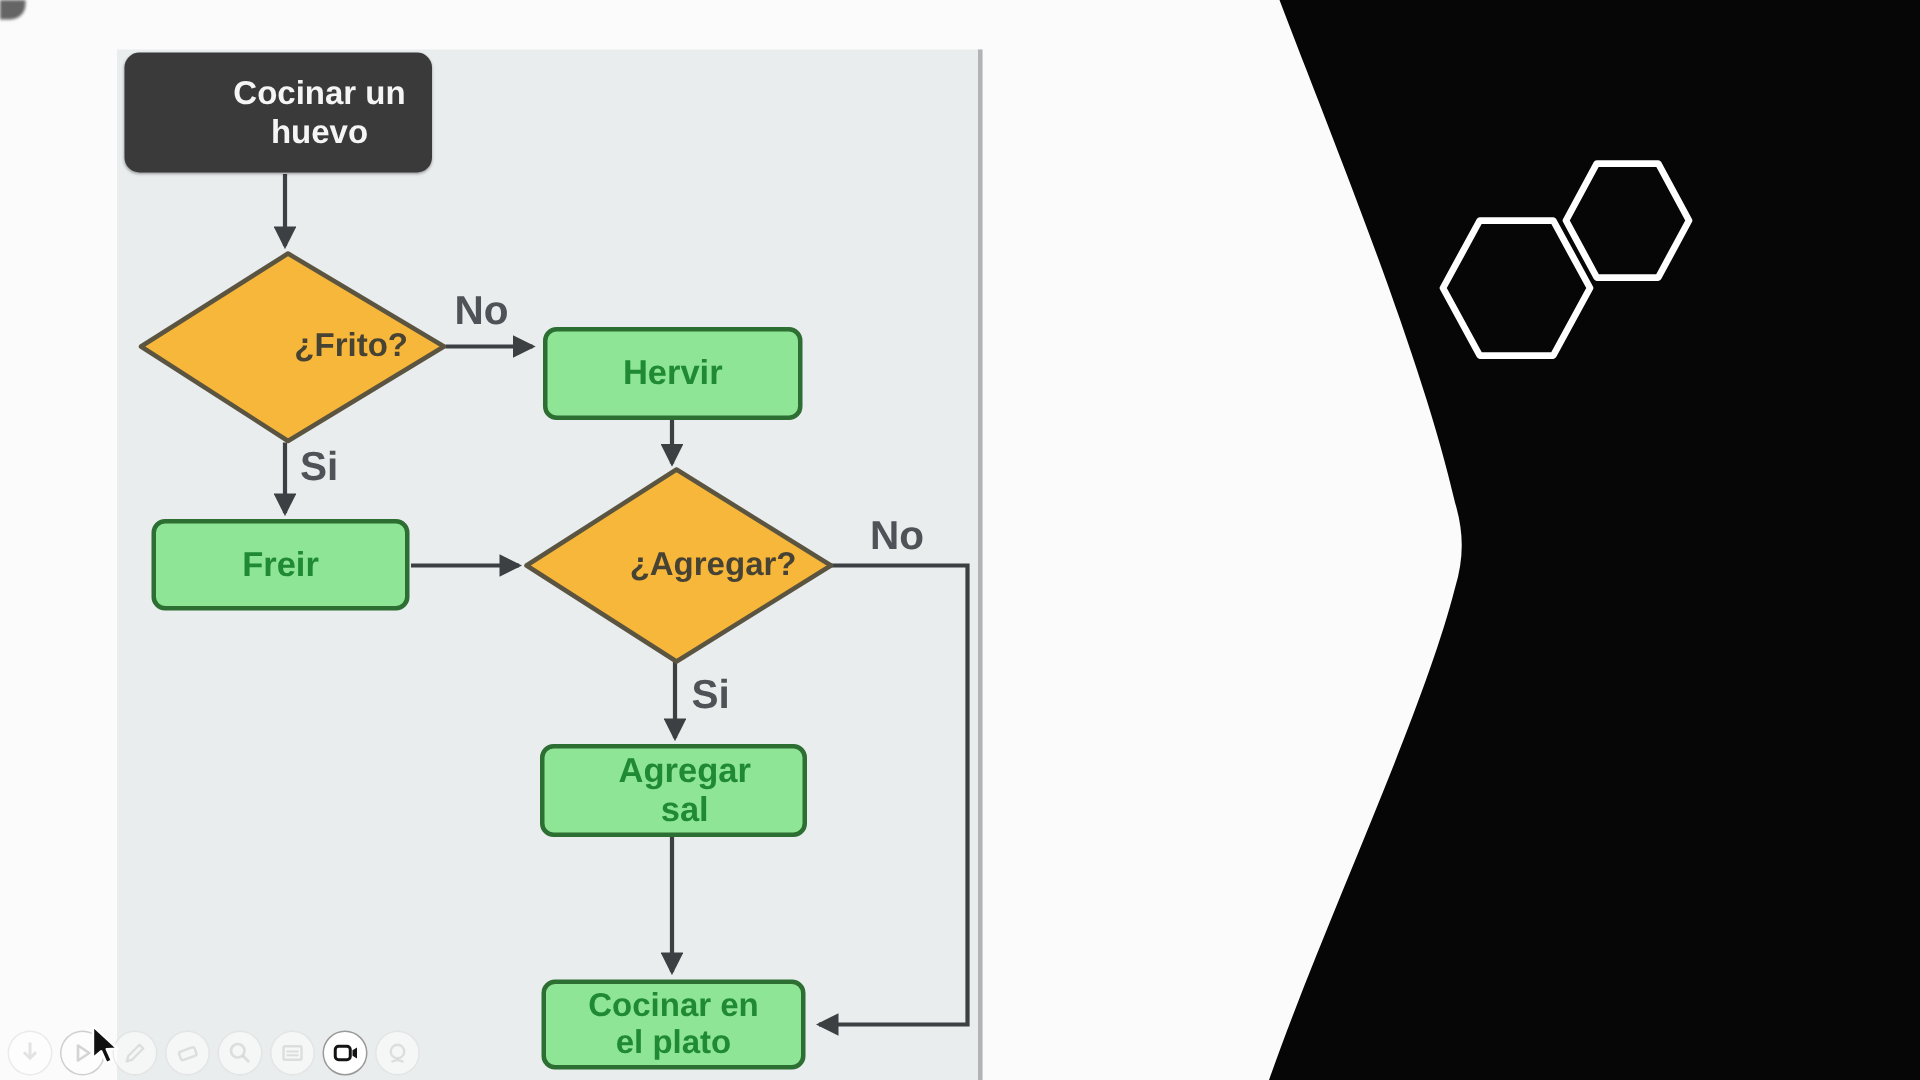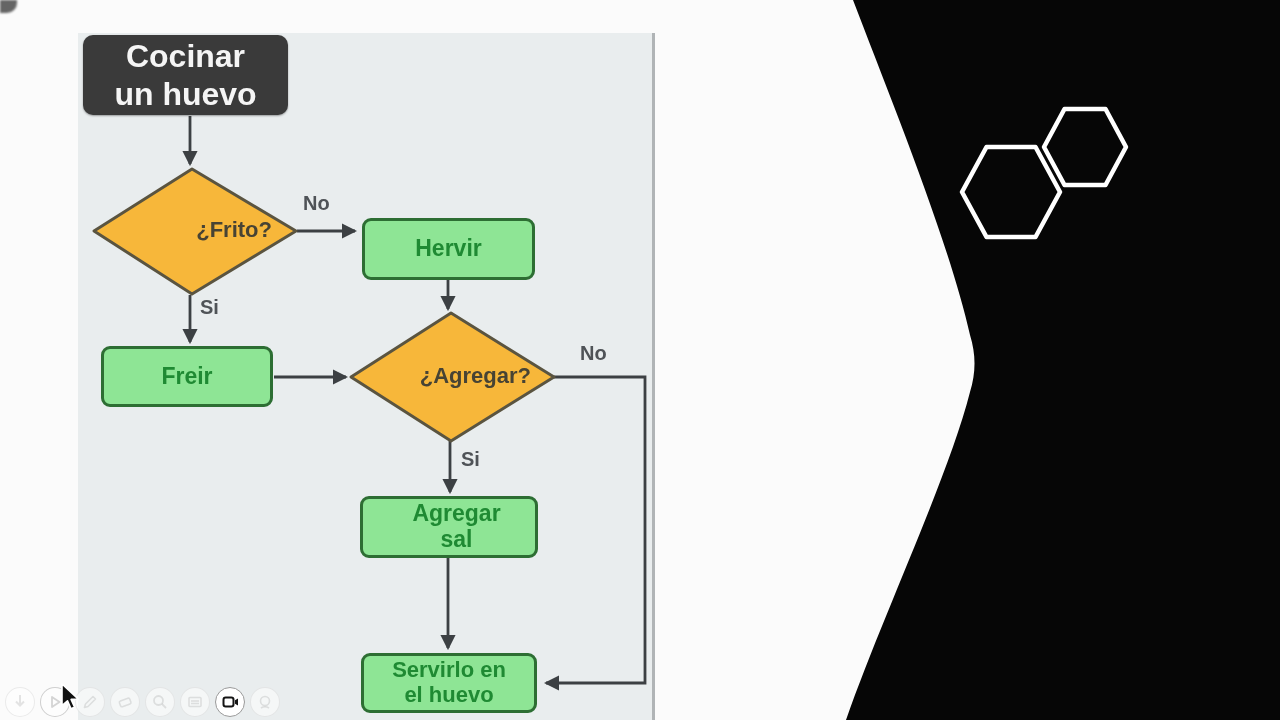--- a/index.html
+++ b/index.html
@@ -20,41 +20,42 @@
   .arrhead{fill:var(--connector,#3c4043);}
   .diamond{fill:var(--decision_fill,#f7b73a);stroke:var(--decision_border,#5a5440);stroke-width:3;stroke-linejoin:round;}
   .blackshape{fill:var(--overlay_black,#060606);}
   .hex{fill:none;stroke:var(--hexagon_stroke,#ffffff);stroke-width:4.5;stroke-linejoin:round;}
   
   .node{position:absolute;z-index:2;display:flex;align-items:center;justify-content:center;
         text-align:center;box-sizing:border-box;}
   .title-node{
     left:83px;top:35px;width:205px;height:80px;
     background:var(--title_bg,#3a3a3a);color:var(--title_text,#f5f5f5);
-    border-radius:10px;font-size:32px;font-weight:bold;line-height:1.2;
+    border-radius:10px;font-size:22px;font-weight:bold;line-height:1.2;
     box-shadow:0 1px 2px rgba(0,0,0,.35);
+    justify-content:flex-end;
   }
   .title-node span{display:block;width:150px;}
   .process{
     background:var(--process_fill,#8ee595);
     border:3px solid var(--process_border,#2d6e33);
     border-radius:9px;color:var(--process_text,#1f8a33);
     font-size:23px;font-weight:bold;line-height:1.12;
   }
   .p-hervir{left:362px;top:198px;width:173px;height:62px;margin-top:20px;}
   .p-freir{left:101px;top:346px;width:172px;height:61px;}
   .p-agregar{left:360px;top:496px;width:178px;height:62px;padding-left:15px;}
   .p-agregar span{display:block;width:100px;}
   .p-servir{left:361px;top:653px;width:176px;height:60px;font-size:22px;}
   .p-servir span{display:block;width:132px;}
   .dlabel{position:absolute;z-index:2;color:var(--decision_text,#474334);
           font-size:22px;font-weight:bold;text-align:right;}
   .d-frito{left:112px;top:217px;width:160px;}
   .d-salado{left:371px;top:363px;width:160px;}
-  .elabel{position:absolute;z-index:2;color:#4f5357;font-size:20px;font-weight:600;}
+  .elabel{position:absolute;z-index:2;color:#4f5357;font-size:27px;font-weight:600;}
   .e-no1{left:303px;top:192px;}
   .e-si1{left:200px;top:296px;}
   .e-no2{left:580px;top:342px;}
   .e-si2{left:461px;top:448px;}
   
   .corner-smudge{position:absolute;left:0;top:0;width:17px;height:13px;z-index:2;
     background:#333;opacity:.75;border-bottom-right-radius:10px;filter:blur(1px);}
   
   .toolbar{position:absolute;left:5px;top:687px;z-index:4;display:flex;gap:5px;}
   .tool{width:30px;height:30px;border-radius:50%;box-sizing:border-box;
@@ -107,21 +108,21 @@
 <div class="node process p-hervir">
   <span>Hervir</span>
 </div>
 <div class="node process p-freir">
   <span>Freir</span>
 </div>
 <div class="node process p-agregar">
   <span>Agregar sal</span>
 </div>
 <div class="node process p-servir">
-  <span>Servirlo en el huevo</span>
+  <span>Cocinar en el plato</span>
 </div>
 
 <div class="dlabel d-frito">¿Frito?</div>
 <div class="dlabel d-salado">¿Agregar?</div>
 
 <div class="elabel e-no1">No</div>
 <div class="elabel e-si1">Si</div>
 <div class="elabel e-no2">No</div>
 <div class="elabel e-si2">Si</div>
 

